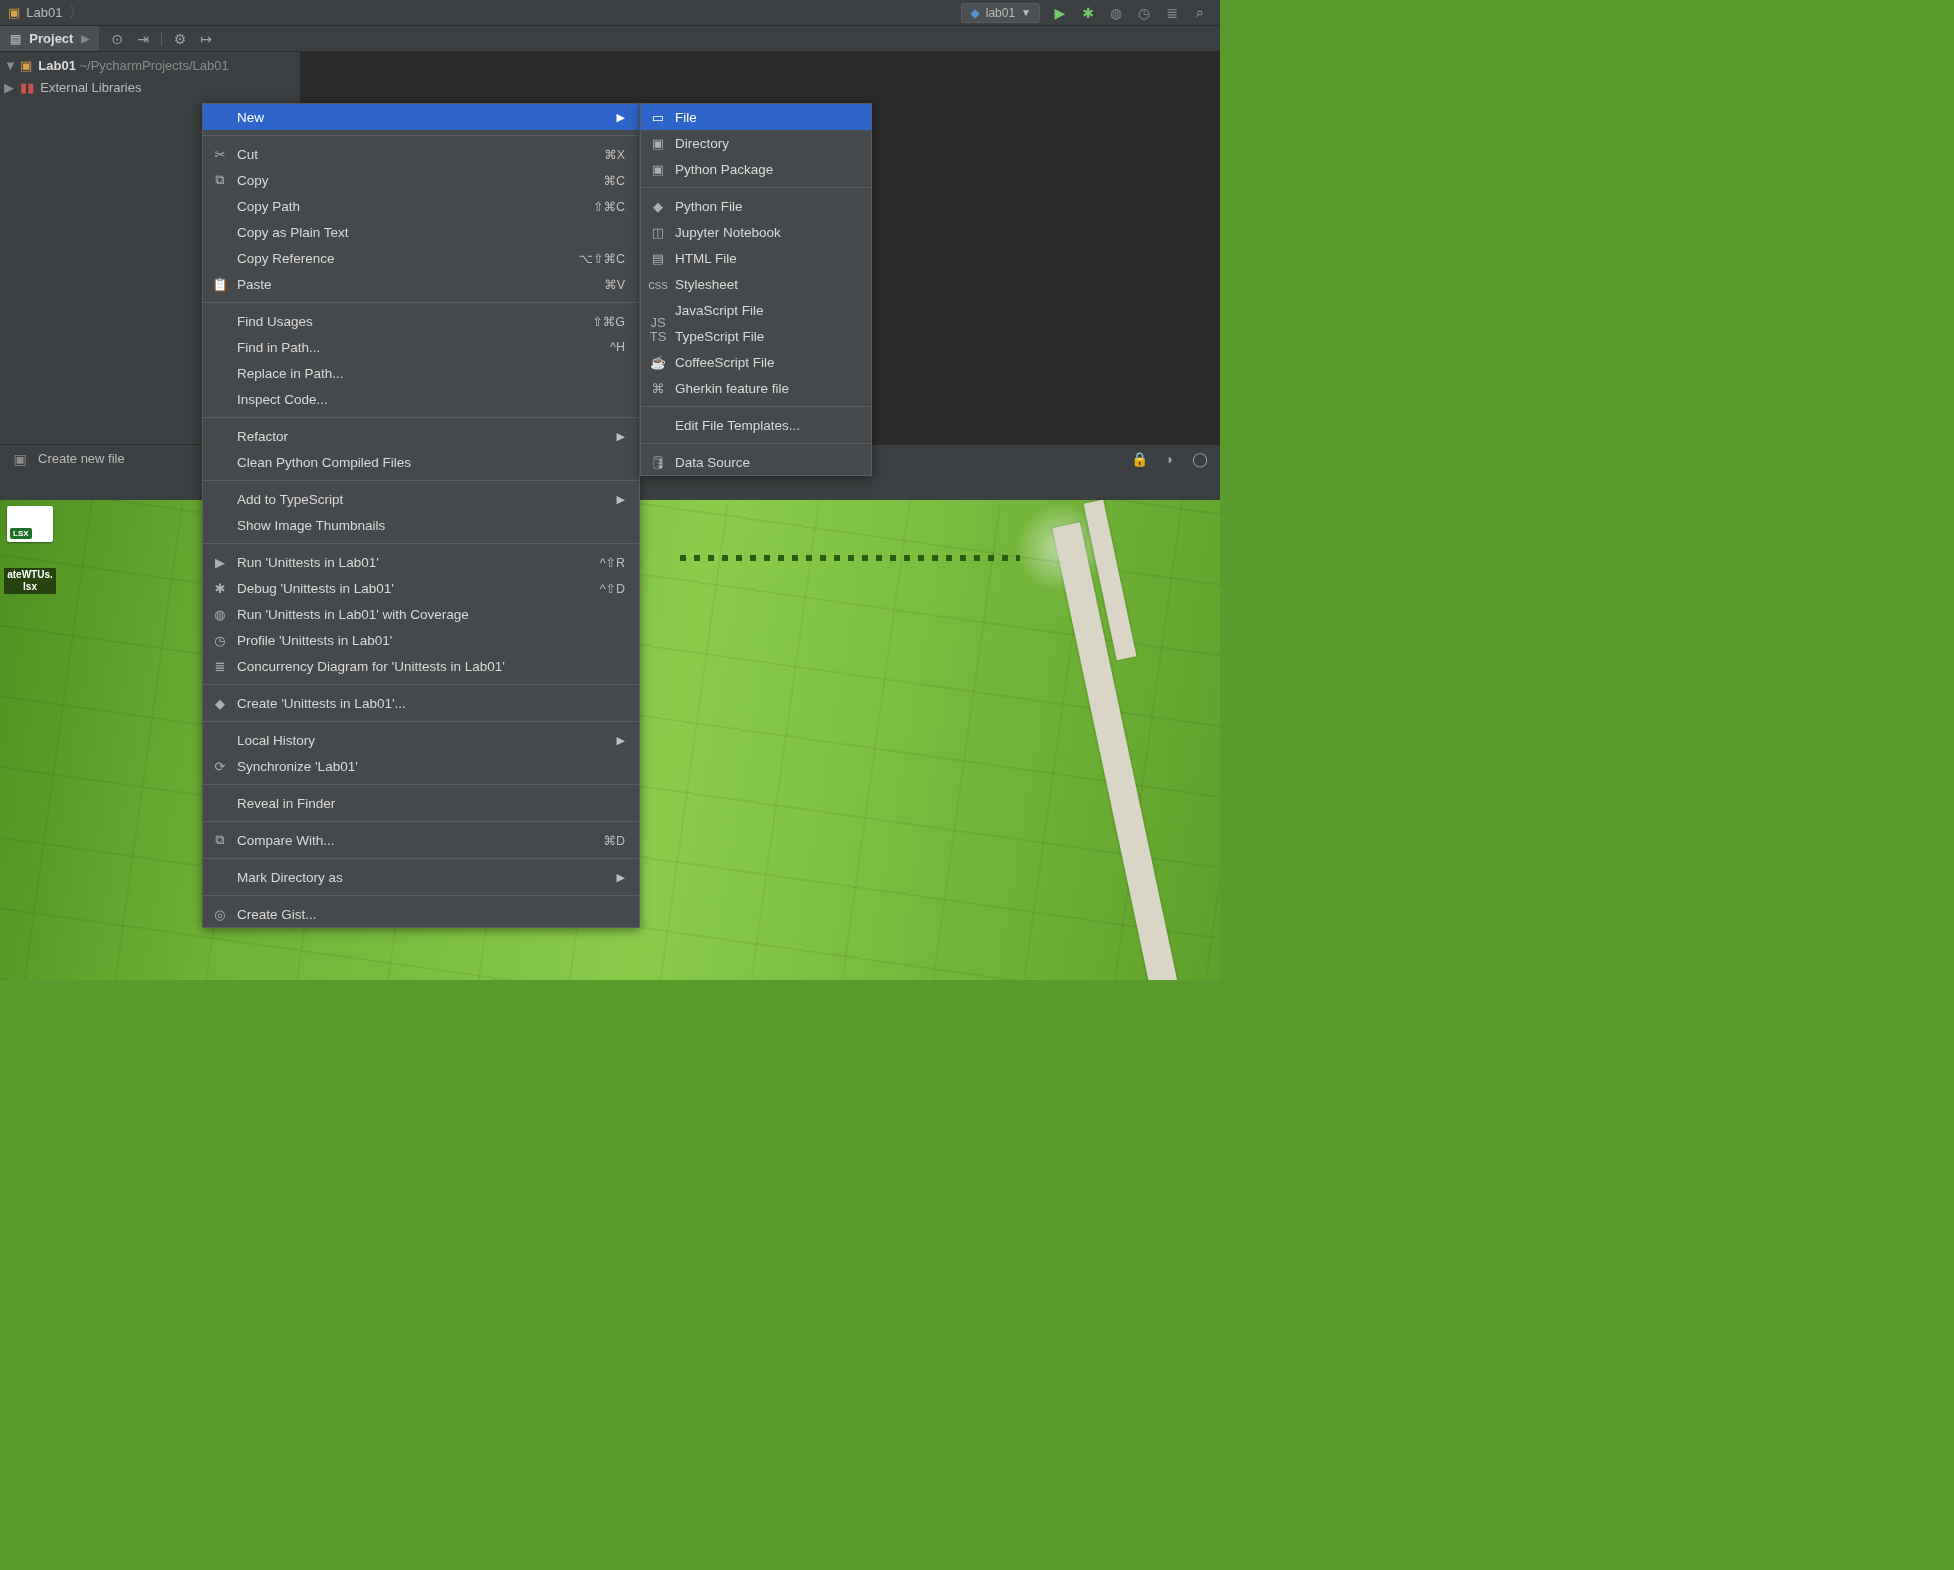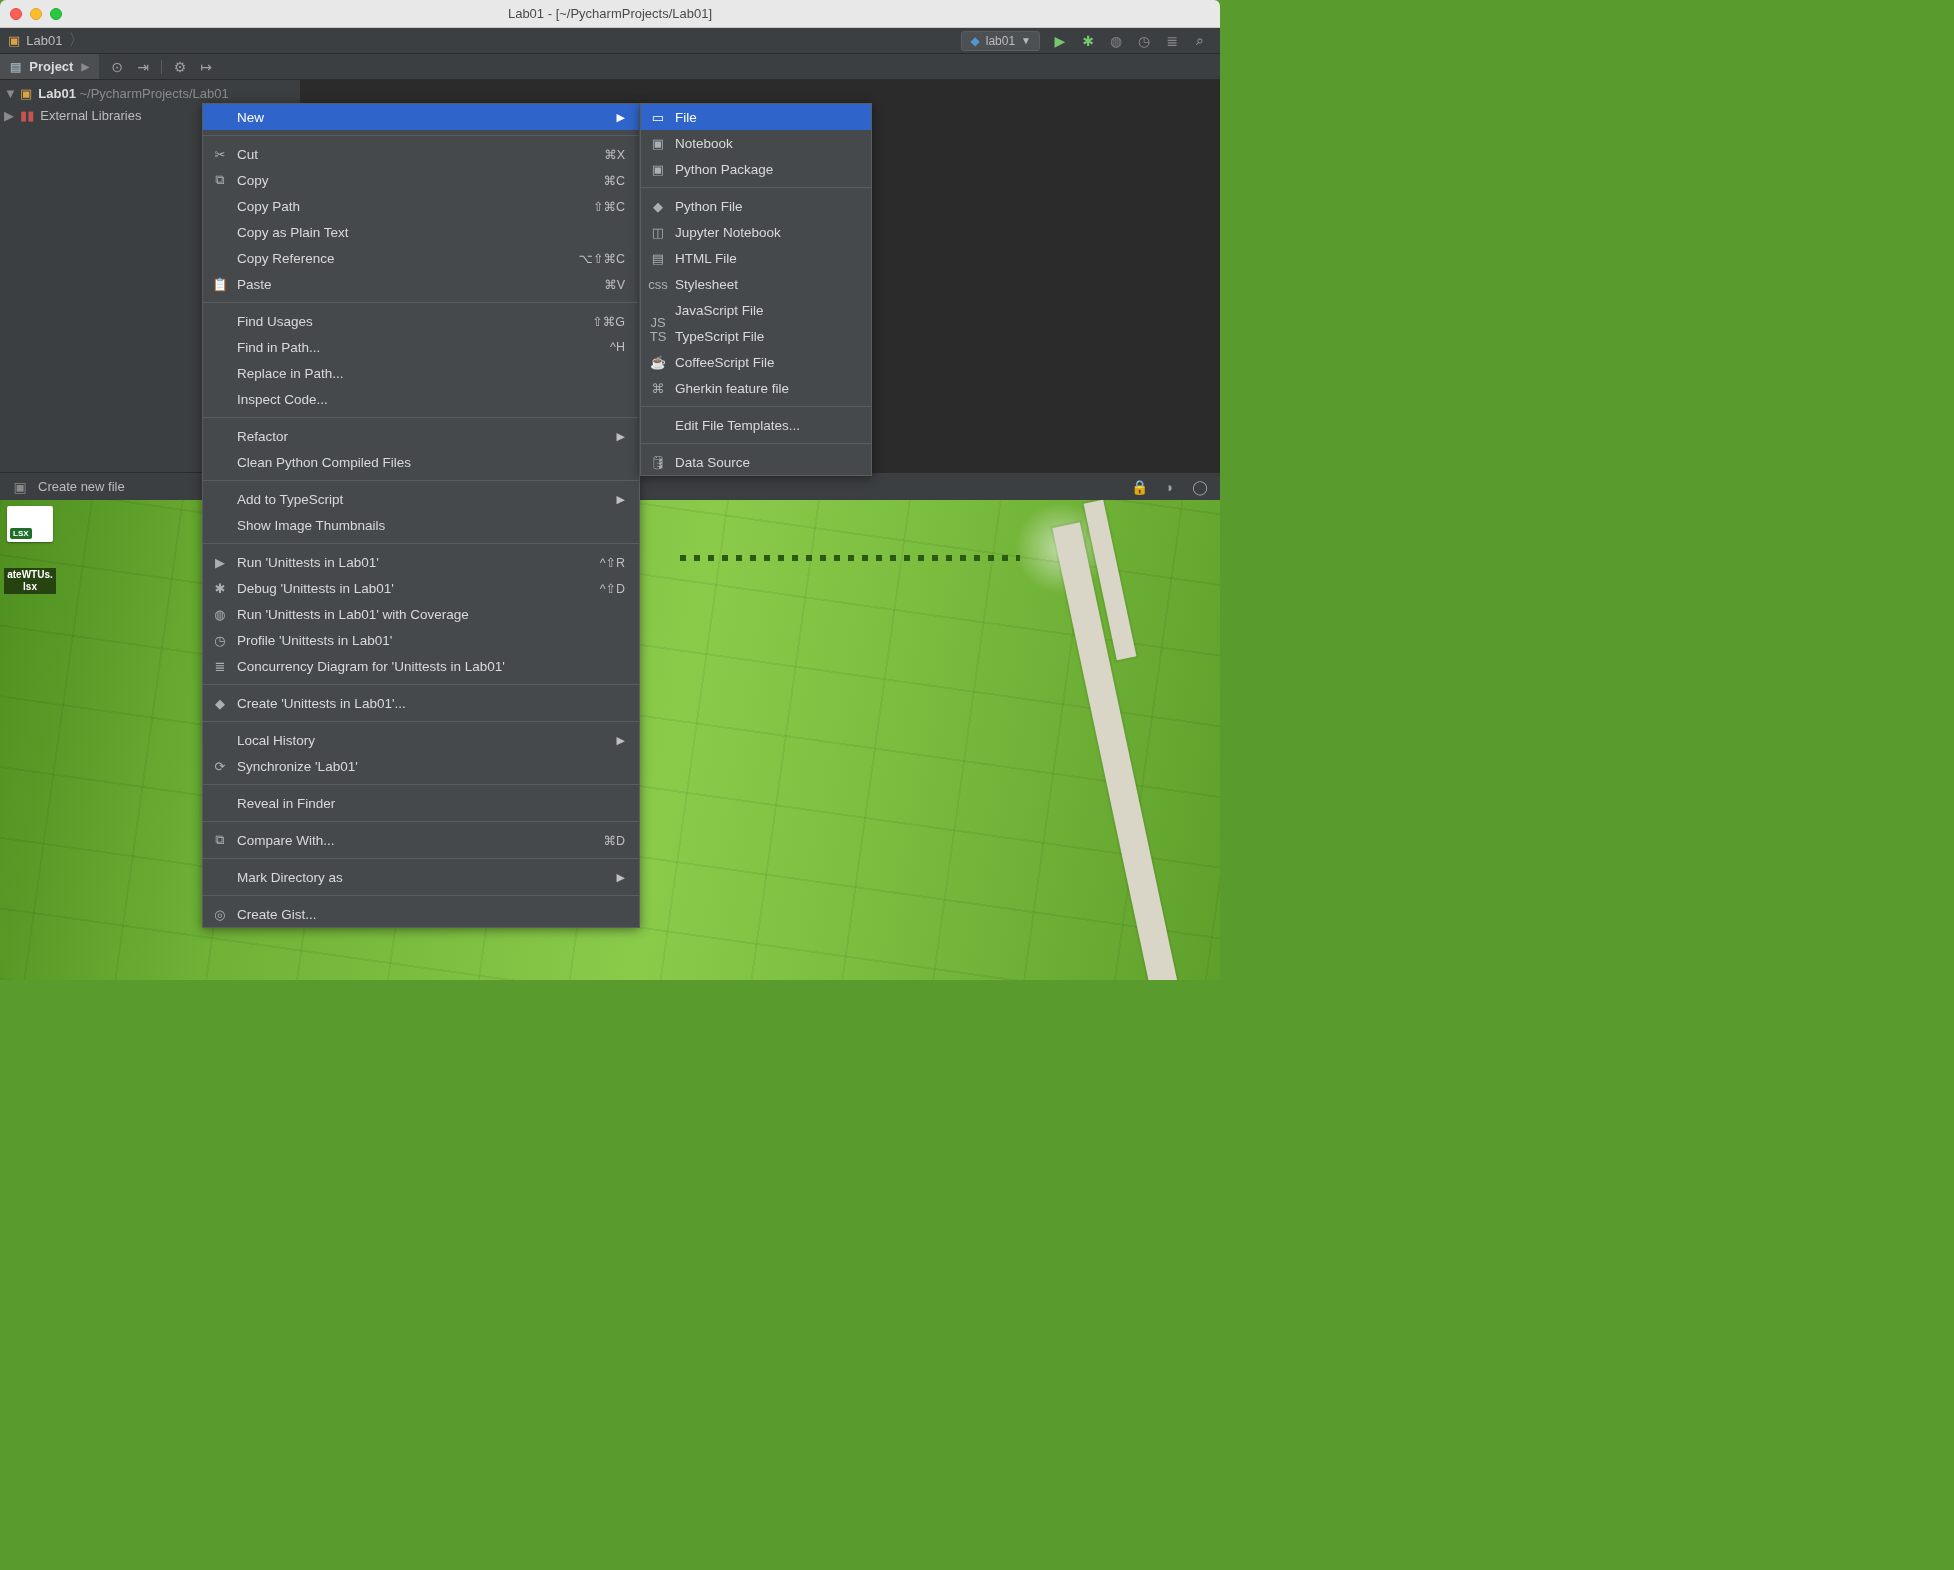--- a/index.html
+++ b/index.html
@@ -101,28 +101,20 @@
 .g-gist{color:#a9b0b5;}
 
 .ide-window{position:absolute;top:0;left:0;width:1220px;height:500px;display:flex;flex-direction:column;}
 
 </style>
 </head>
 <body>
 
 <div class="ide-window">
 
-  <div class="titlebar">
-    <div class="traffic">
-      <div class="dot red"></div>
-      <div class="dot yellow"></div>
-      <div class="dot green"></div>
-    </div>
-    <div class="title">Lab01 - [~/PycharmProjects/Lab01]</div>
-  </div>
 
   <div class="ide" style="flex:1;display:flex;flex-direction:column;">
 
     <div class="navbar">
       <div class="navbar-left">
         <span class="folder-ic">▣</span>
         <span>Lab01</span>
         <span class="chev">〉</span>
       </div>
       <div class="navbar-right">
@@ -336,21 +328,21 @@
     </div>
   </div>
 
 <div class="menu sub" id="menu-sub">
     <div class="row hi">
       <span class="ic-slot g-file">▭</span>
       <span class="label">File</span>
     </div>
     <div class="row">
       <span class="ic-slot g-dir">▣</span>
-      <span class="label">Notebook</span>
+      <span class="label">Directory</span>
     </div>
     <div class="row">
       <span class="ic-slot g-dir">▣</span>
       <span class="label">Python Package</span>
     </div>
     <div class="divider"></div>
     <div class="row">
       <span class="ic-slot g-py">◆</span>
       <span class="label">Python File</span>
     </div>

